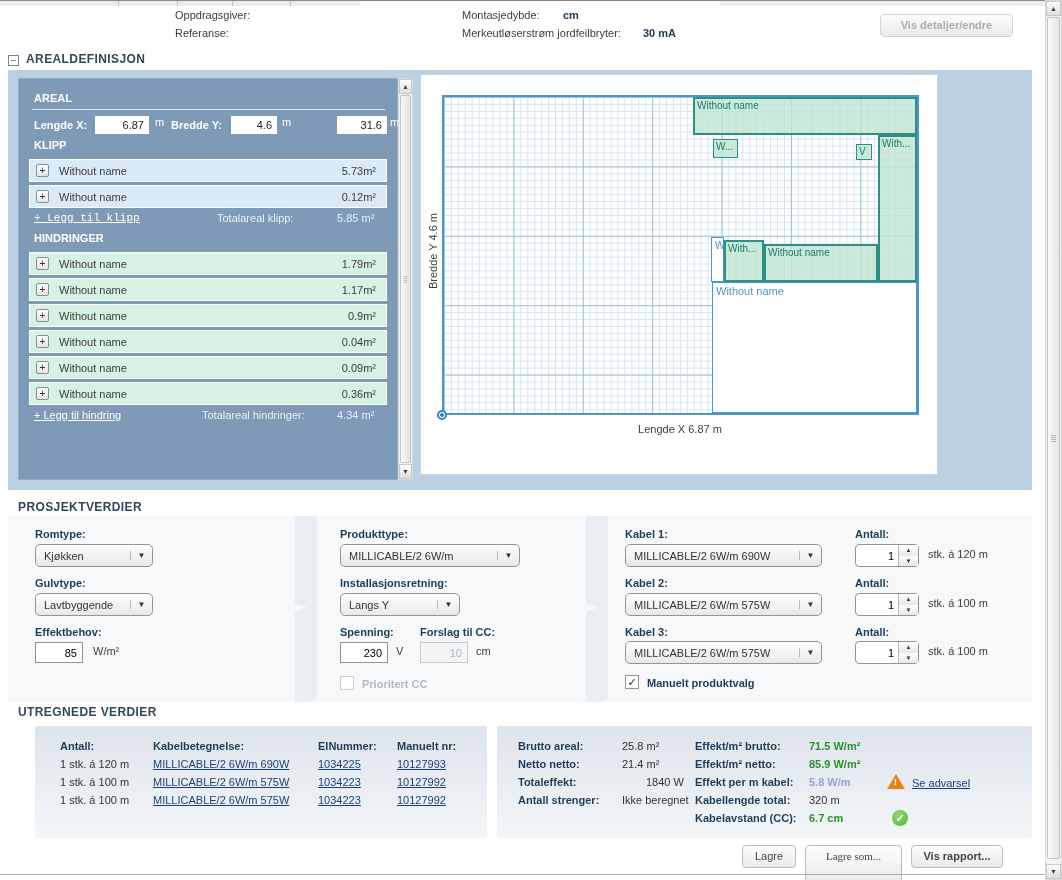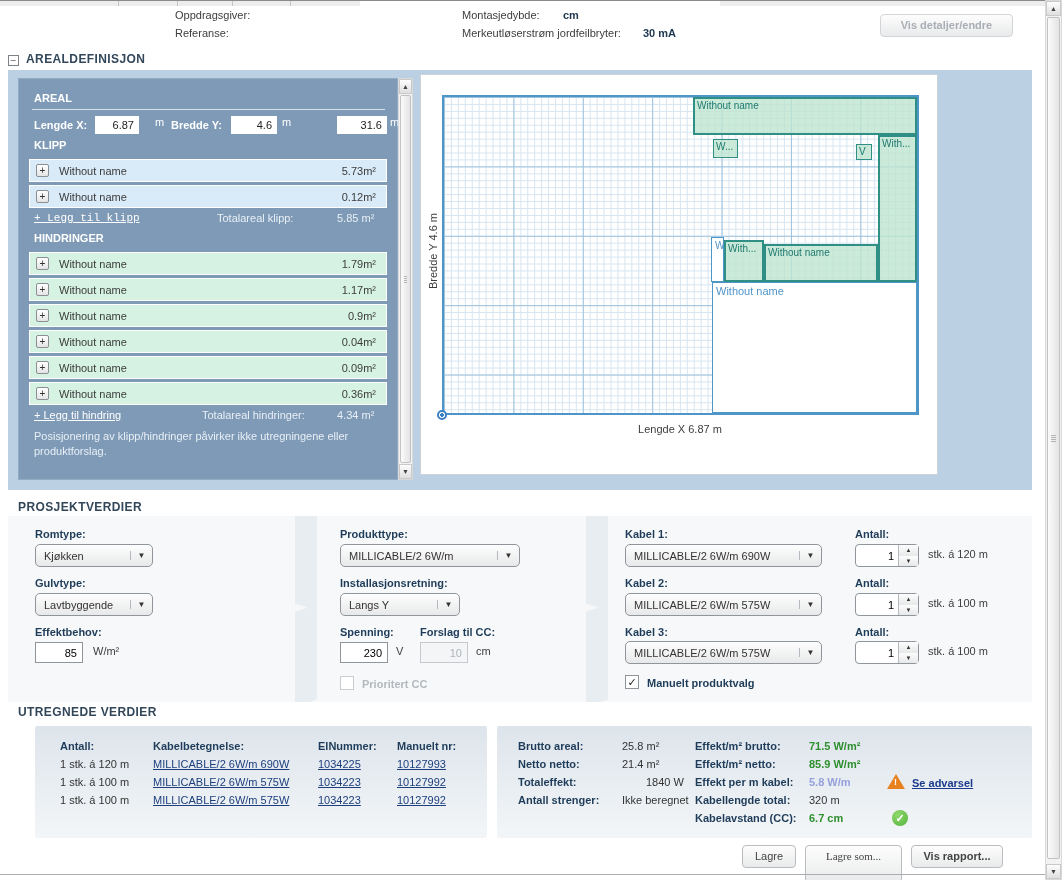--- a/index.html
+++ b/index.html
@@ -90,21 +90,21 @@
   .stat-panel { position:absolute; background:linear-gradient(#dde4eb,#f3f6f8); border-radius:2px; }
   .th { font-weight:bold; color:#1e3c59; }
   .navlink { color:#1c3f7d; text-decoration:underline; cursor:pointer; }
   .statlbl { font-weight:bold; color:#1e3c59; }
   .c-green { color:#2e8f2e; font-weight:bold; }
   .c-lav { color:#96a0dc; font-weight:bold; }
   .warn-tri { position:absolute; width:0; height:0; border-left:9px solid transparent; border-right:9px solid transparent; border-bottom:15px solid #e8821e; }
   .warn-tri span { position:absolute; left:-2px; top:3px; color:#fff; font-size:9px; font-weight:bold; }
   .ok-circ { position:absolute; width:16px; height:16px; border-radius:50%; background:radial-gradient(circle at 35% 30%,#8fd86e,#53b43a); color:#fff;
              font-size:11px; font-weight:bold; text-align:center; line-height:16px; }
-  .selink { font-weight:bold; color:#1a3a8c; text-decoration:underline; cursor:pointer; }
+  .selink { font-weight:normal; color:#1a3a8c; text-decoration:underline; cursor:pointer; }
 
   .bottom-line { left:0; top:874px; width:1045px; height:1px; background:#a8adb2; }
 
   
   .mainscroll { left:1045px; top:0; width:17px; height:880px; background:#f2f2f2; border-left:1px solid #d9d9d9; }
 </style>
 </head>
 <body>
 
 <div id="stage">
@@ -129,21 +129,21 @@
     <span class="collapse-box">−</span><span class="sec-title">AREALDEFINISJON</span>
   </div>
 
   <div class="abs areal-section">
 
     <div class="panel">
       <div class="ph" style="top:13px;">AREAL</div>
       <div class="hr-w" style="top:30px;"></div>
 
       <div class="abs wtxt" style="left:15px; top:40px; font-weight:bold;">Lengde X:</div>
-      <input class="abs" style="left: 76px; top: 37px; width: 44px;" value="6.87">
+      <input class="abs" style="left: 76px; top: 37px; width: 54px;" value="6.87">
       <div class="abs wtxt" style="left:136px; top:37px;">m</div>
       <div class="abs wtxt" style="left:152px; top:40px; font-weight:bold;">Bredde Y:</div>
       <input class="abs" style="left: 212px; top: 37px; width: 46px;" value="4.6">
       <div class="abs wtxt" style="left:263px; top:37px;">m</div>
       <div class="abs wtxt" style="left:280px; top:40px; font-weight:bold;margin-left:46px;">Areal:</div>
       <input class="abs" style="left: 318px; top: 37px; width: 50px;" value="31.6">
       <div class="abs wtxt" style="left:371px; top:37px;">m²</div>
 
       <div class="ph" style="top:60px;">KLIPP</div>
 
@@ -189,21 +189,20 @@
         <div>0.09m²</div>
       </div>
       <div class="row-item hind" style="top:303px;">
         <div class="plus-btn">+</div>
         <div class="nm">Without name</div>
         <div>0.36m²</div>
       </div>
       <a class="abs" style="left:15px; top:330px;">+ Legg til hindring</a>
       <div class="abs ltxt" style="left:183px; top:330px;">Totalareal hindringer:</div>
       <div class="abs ltxt" style="left:318px; top:330px;">4.34 m²</div>
-      <div class="abs ltxt" style="left:15px; top:350px; width:350px; line-height:15px;">Posisjonering av klipp/hindringer påvirker ikke utregningene eller produktforslag.</div>
     </div>
 
     <div class="vscroll" style="left:390px; top:8px; width:15px; height:402px;">
       <div class="sbtn" style="top:0;">▲</div>
       <div class="thumb" style="top:16px; height:368px;">
           <div class="grip"></div>
         </div>
       <div class="sbtn" style="bottom:0;">▼</div>
     </div>
 

